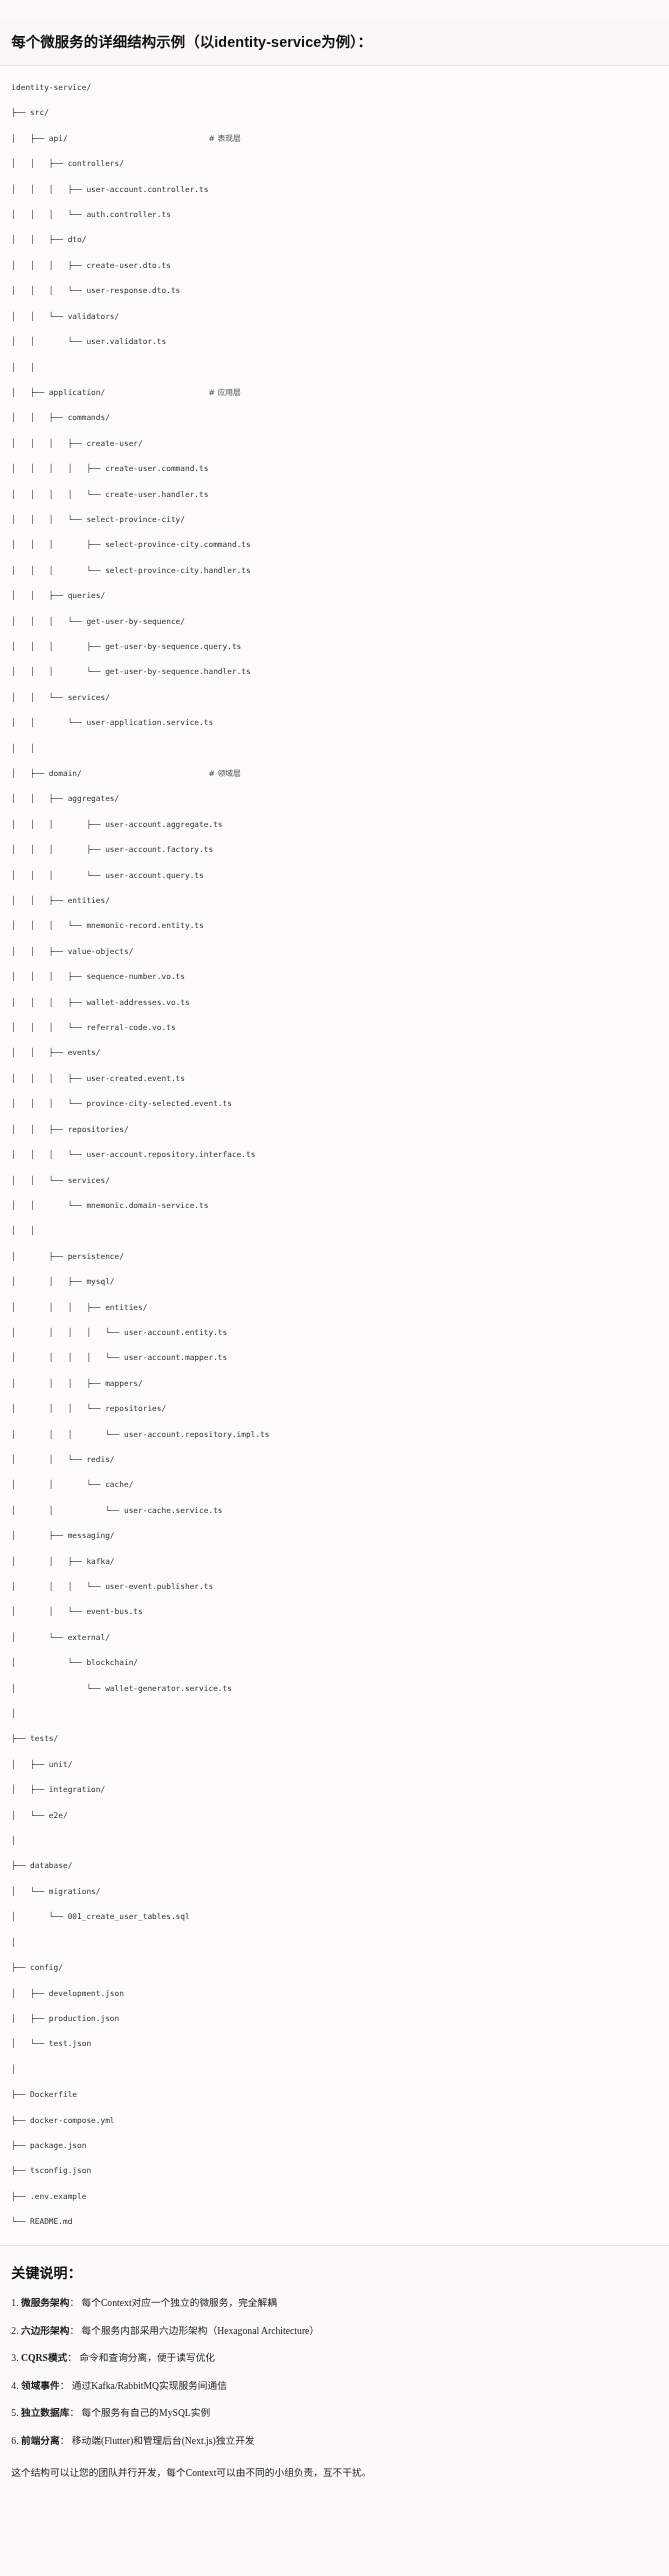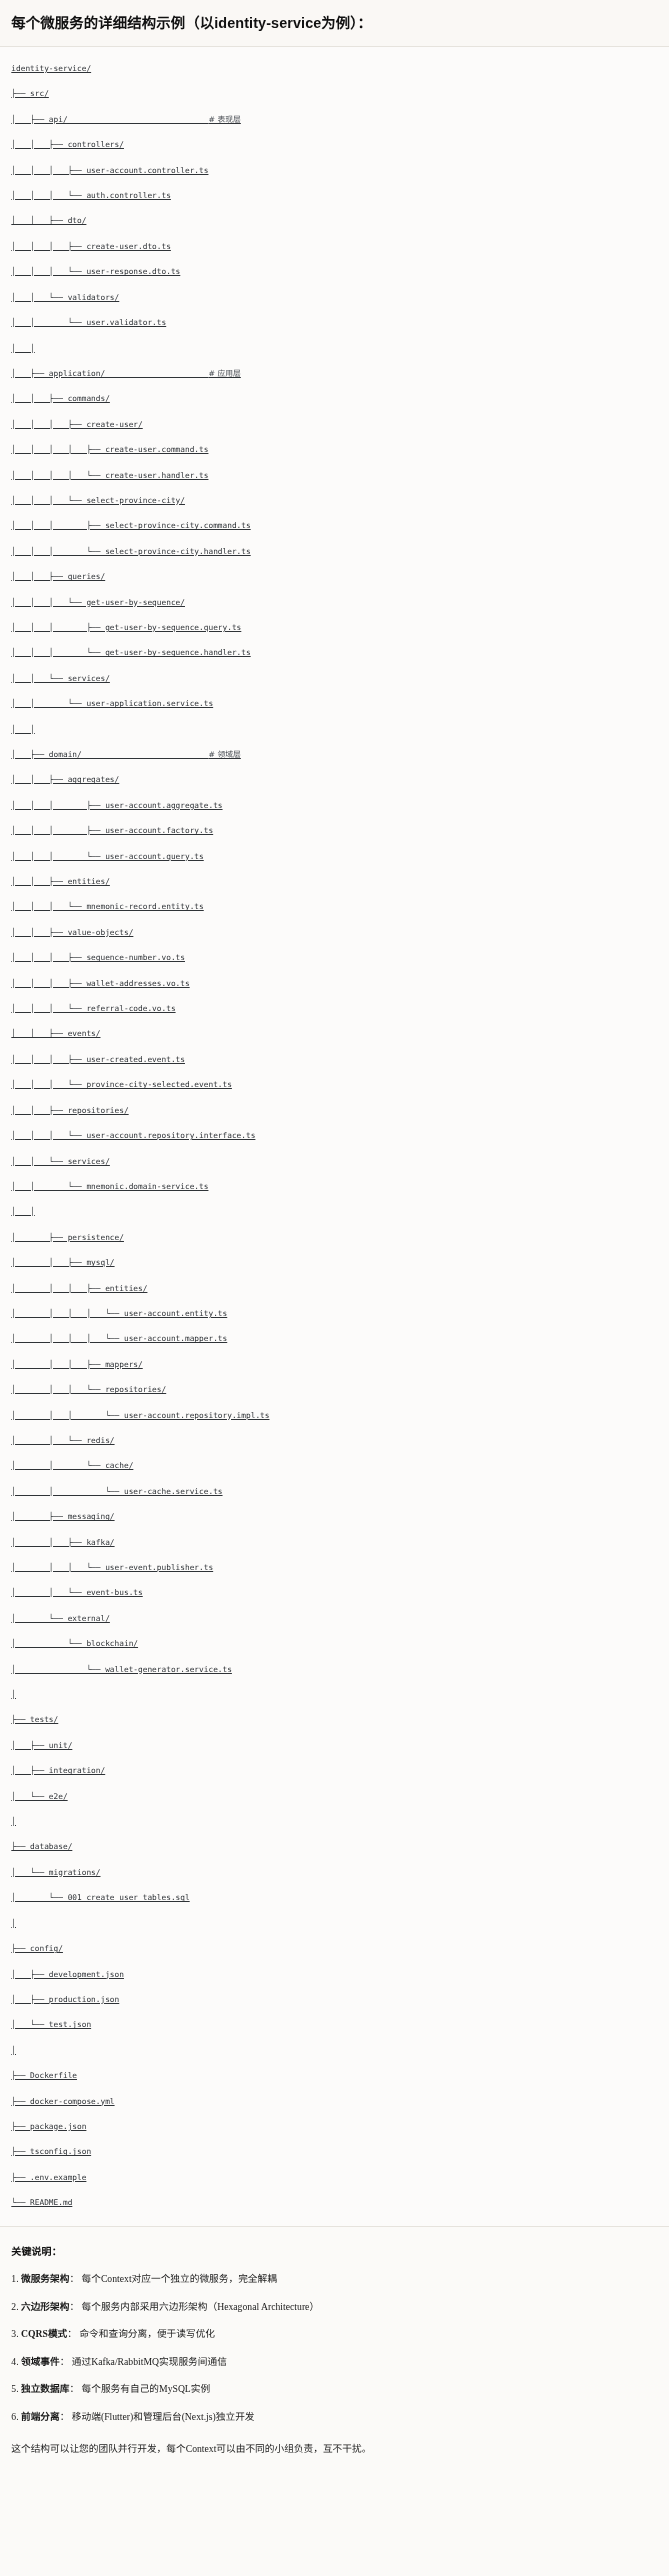--- a/index.html
+++ b/index.html
@@ -12,20 +12,21 @@
     width: 669px;
     font-family: "Liberation Serif", "DejaVu Serif", serif;
     color: #1a1a1a;
     -webkit-font-smoothing: antialiased;
   }
   .page {
     width: 669px;
     box-sizing: border-box;
     background: #0c4a6e;
     padding: 0;
+    margin-top: 19px;
   }
 
   
   .doc-title {
     font-family: "Liberation Sans", "DejaVu Sans", sans-serif;
     font-weight: bold;
     font-size: 14.4px;
     line-height: 1.35;
     letter-spacing: 0.1px;
     color: #111111;
@@ -45,42 +46,41 @@
   .tree-pre {
     margin: 0;
     padding: 0 11.3px;
     font-family: "DejaVu Sans Mono", "Liberation Mono", monospace;
     font-size: 7.8px;
     line-height: 12.7px;
     color: #2f3337;
     white-space: pre;
     overflow-x: hidden;
     letter-spacing: 0px;
-    text-decoration: underline;
   }
   .tree-line {
     display: block;
     white-space: pre;
     min-height: 12.7px;
   }
   .tree-line .cmt {
     color: #4a4f55;
     font-family: "DejaVu Sans", "Liberation Sans", sans-serif;
     font-size: 7.8px;
   }
 
   
   .notes {
     padding: 16.3px 11.3px 6.3px 11.3px;
     background: #fbfaf8;
   }
   .notes-title {
     font-family: Liberation Sans, sans-serif;
     font-weight: bold;
-    font-size: 10px;
+    font-size: 14px;
     color: #111111;
     margin: 0 0 13.8px 0;
     letter-spacing: 0.1px;
   }
   ol.notes-list {
     list-style: none;
     margin: 0;
     padding: 0;
     counter-reset: noteidx;
   }

